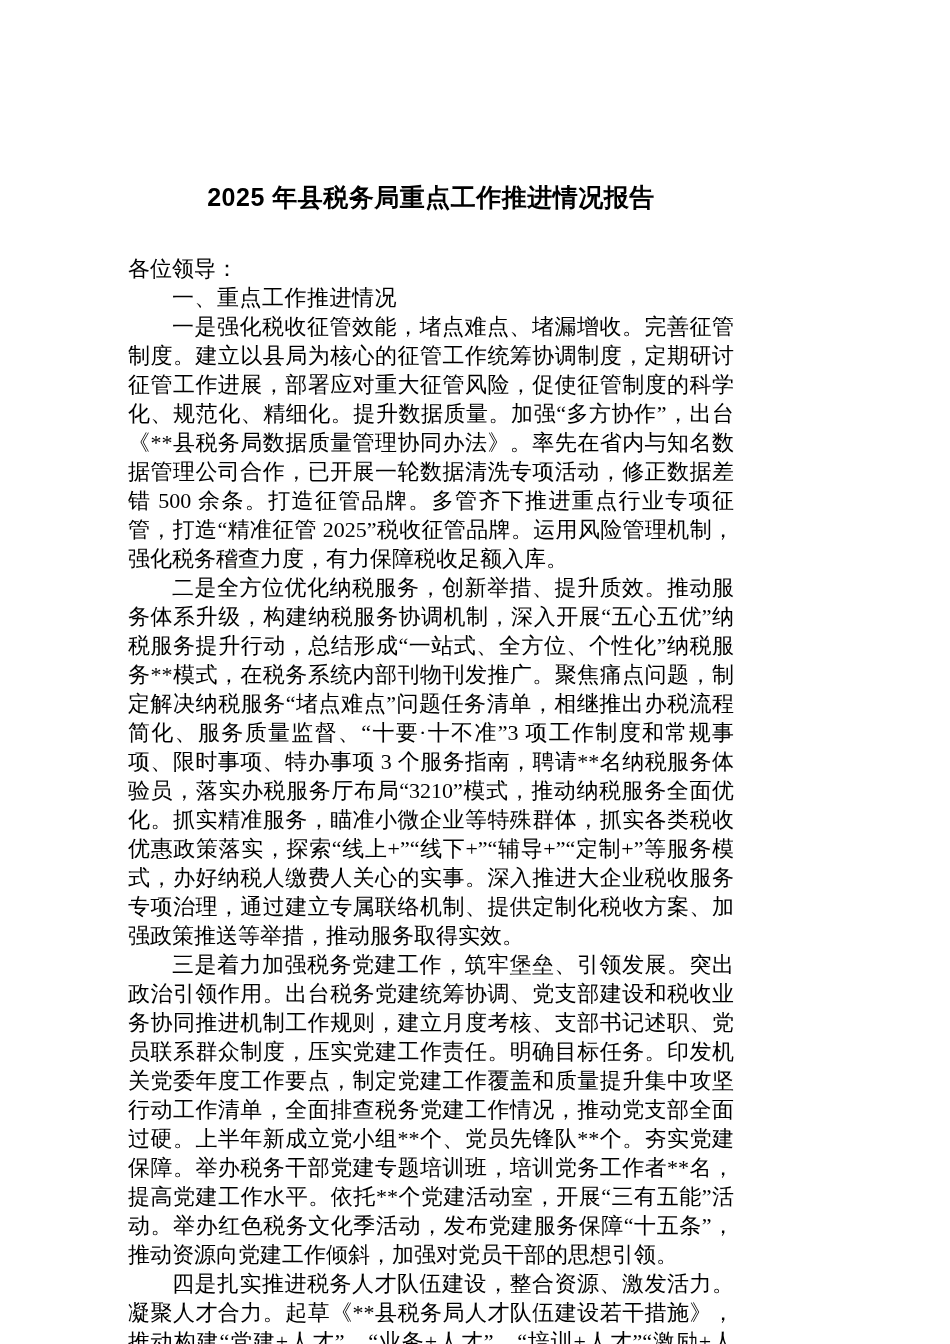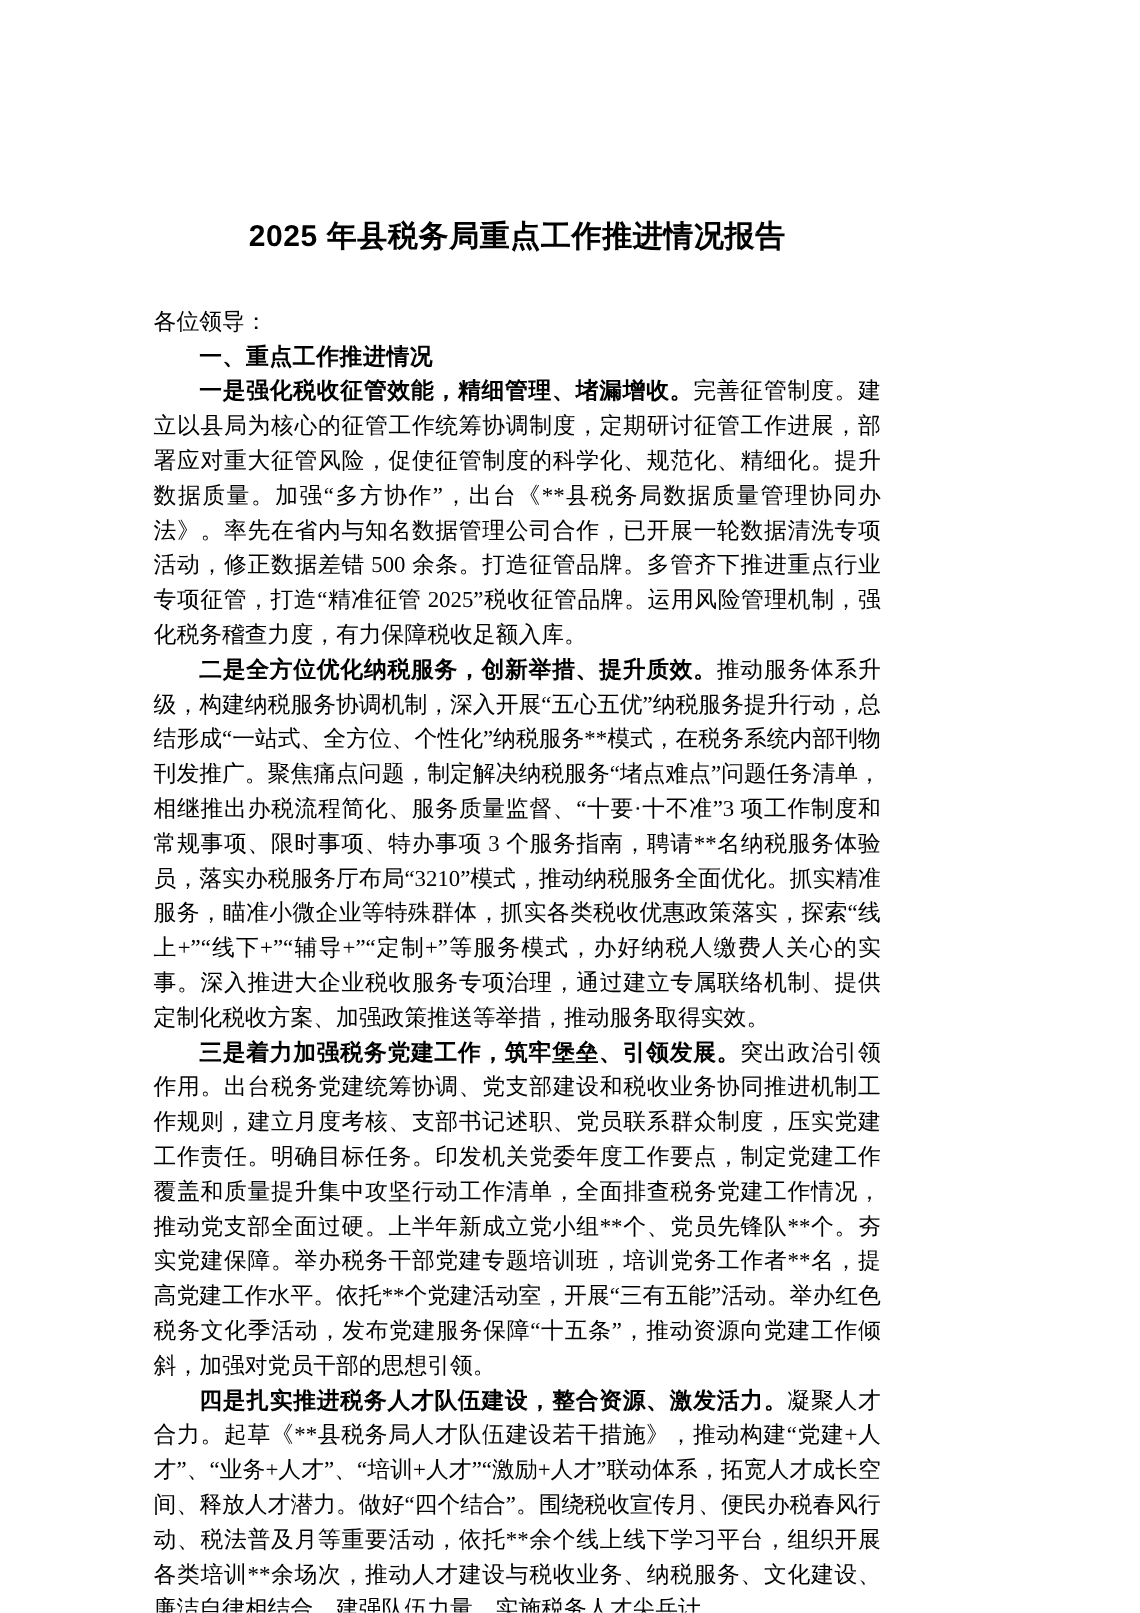--- a/index.html
+++ b/index.html
@@ -21,33 +21,33 @@
   .doc-title {
     font-family: "Liberation Sans", "DejaVu Sans", sans-serif;
     font-size: 25px;
     font-weight: 700;
     text-align: center;
     margin: 0 0 41px 0;
     letter-spacing: 0.5px;
     line-height: 32px;
   }
   .para {
-    font-size: 19px;
+    font-size: 22px;
     line-height: 29px;
     margin: 0;
     text-align: justify;
     text-justify: inter-ideograph;
     text-indent: 2em;
     word-break: break-all;
   }
   .salutation {
     text-indent: 0;
   }
   .para-lead {
-    font-weight: 700;
+    font-weight: 400;
   }
   .section-heading .para-lead {
     letter-spacing: 0.5px;
   }
 </style>
 </head>
 <body>
 
 <div class="page">
 
@@ -55,21 +55,21 @@
 
   <p class="para salutation">各位领导：</p>
 
 
   <p class="para section-heading">
     <strong class="para-lead">一、重点工作推进情况</strong>
   </p>
 
 
   <p class="para">
-    <strong class="para-lead">一是强化税收征管效能，精细管理、堵漏增收。</strong><span>完善征管制度。建立以县局为核心的征管工作统筹协调制度，定期研讨征管工作进展，部署应对重大征管风险，促使征管制度的科学化、规范化、精细化。提升数据质量。加强“多方协作”，出台《**县税务局数据质量管理协同办法》。率先在省内与知名数据管理公司合作，已开展一轮数据清洗专项活动，修正数据差错 500 余条。打造征管品牌。多管齐下推进重点行业专项征管，打造“精准征管 2025”税收征管品牌。运用风险管理机制，强化税务稽查力度，有力保障税收足额入库。</span>
+    <strong class="para-lead">一是强化税收征管效能，堵点难点、堵漏增收。</strong><span>完善征管制度。建立以县局为核心的征管工作统筹协调制度，定期研讨征管工作进展，部署应对重大征管风险，促使征管制度的科学化、规范化、精细化。提升数据质量。加强“多方协作”，出台《**县税务局数据质量管理协同办法》。率先在省内与知名数据管理公司合作，已开展一轮数据清洗专项活动，修正数据差错 500 余条。打造征管品牌。多管齐下推进重点行业专项征管，打造“精准征管 2025”税收征管品牌。运用风险管理机制，强化税务稽查力度，有力保障税收足额入库。</span>
   </p>
 
   <p class="para">
     <strong class="para-lead">二是全方位优化纳税服务，创新举措、提升质效。</strong><span>推动服务体系升级，构建纳税服务协调机制，深入开展“五心五优”纳税服务提升行动，总结形成“一站式、全方位、个性化”纳税服务**模式，在税务系统内部刊物刊发推广。聚焦痛点问题，制定解决纳税服务“堵点难点”问题任务清单，相继推出办税流程简化、服务质量监督、“十要·十不准”3 项工作制度和常规事项、限时事项、特办事项 3 个服务指南，聘请**名纳税服务体验员，落实办税服务厅布局“3210”模式，推动纳税服务全面优化。抓实精准服务，瞄准小微企业等特殊群体，抓实各类税收优惠政策落实，探索“线上+”“线下+”“辅导+”“定制+”等服务模式，办好纳税人缴费人关心的实事。深入推进大企业税收服务专项治理，通过建立专属联络机制、提供定制化税收方案、加强政策推送等举措，推动服务取得实效。</span>
   </p>
 
   <p class="para">
     <strong class="para-lead">三是着力加强税务党建工作，筑牢堡垒、引领发展。</strong><span>突出政治引领作用。出台税务党建统筹协调、党支部建设和税收业务协同推进机制工作规则，建立月度考核、支部书记述职、党员联系群众制度，压实党建工作责任。明确目标任务。印发机关党委年度工作要点，制定党建工作覆盖和质量提升集中攻坚行动工作清单，全面排查税务党建工作情况，推动党支部全面过硬。上半年新成立党小组**个、党员先锋队**个。夯实党建保障。举办税务干部党建专题培训班，培训党务工作者**名，提高党建工作水平。依托**个党建活动室，开展“三有五能”活动。举办红色税务文化季活动，发布党建服务保障“十五条”，推动资源向党建工作倾斜，加强对党员干部的思想引领。</span>
   </p>
 

